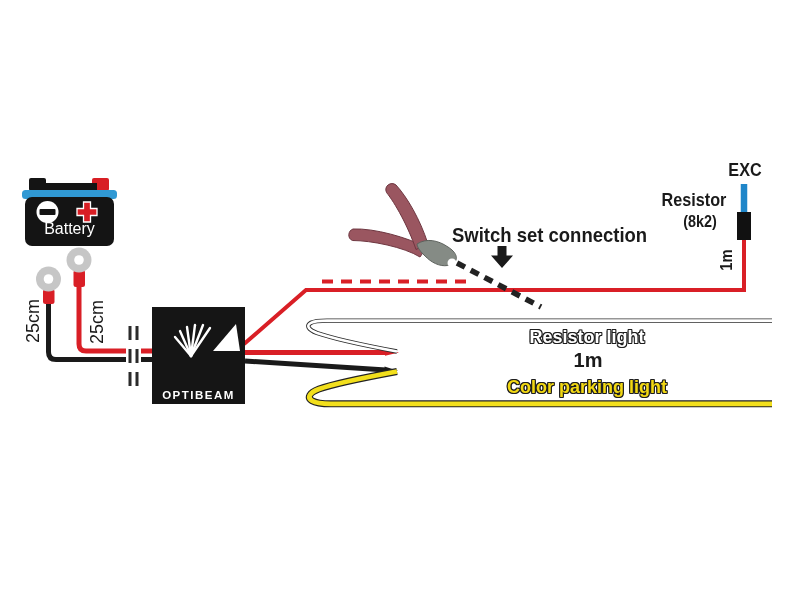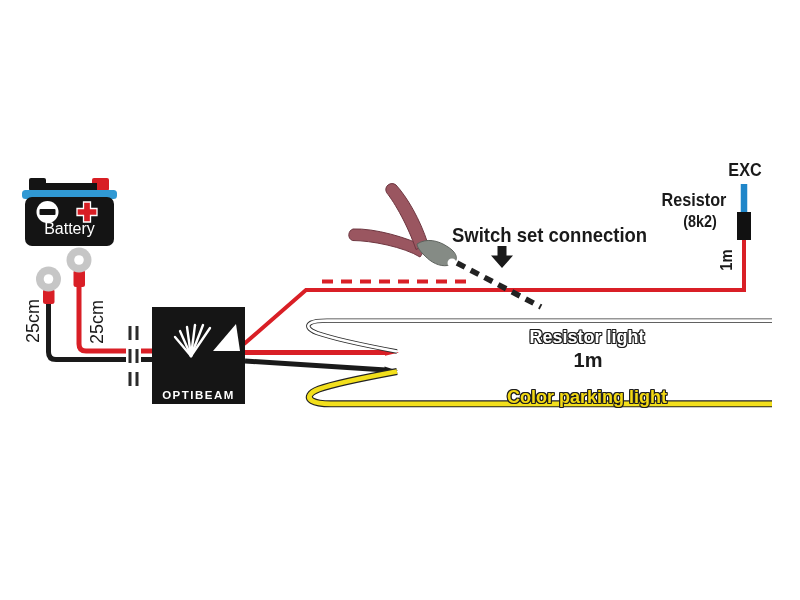--- a/index.html
+++ b/index.html
@@ -142,15 +142,15 @@
   <div class="lbl center bold cond" style="left:654px;top:191px;width:80px;font-size:18px;">Resistor</div>
 
   <div class="lbl center bold cond" style="left:660px;top:214px;width:80px;font-size:16px;">(8k2)</div>
 
   <div class="lbl center bold rot-cond" style="left:703px;top:252px;width:48px;font-size:16px;">1m</div>
 
   <div class="lbl center bold outline-white" style="left:507px;top:328px;width:160px;font-size:18px;">Resistor light</div>
 
   <div class="lbl center bold" style="left:548px;top:350px;width:80px;font-size:20px;">1m</div>
 
-  <div class="lbl center bold outline-yellow" style="left:487px;top:378px;width:200px;font-size:18px;margin-top:10px;">Color parking light</div>
+  <div class="lbl center bold outline-yellow" style="left:487px;top:378px;width:200px;font-size:18px;">Color parking light</div>
 
 </div>
 
 </body></html>

